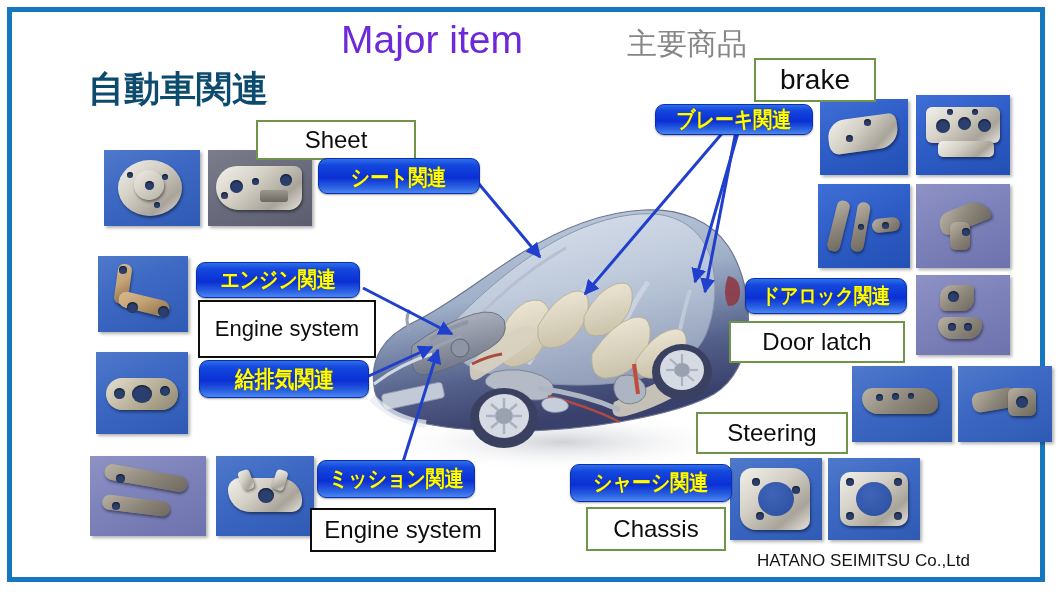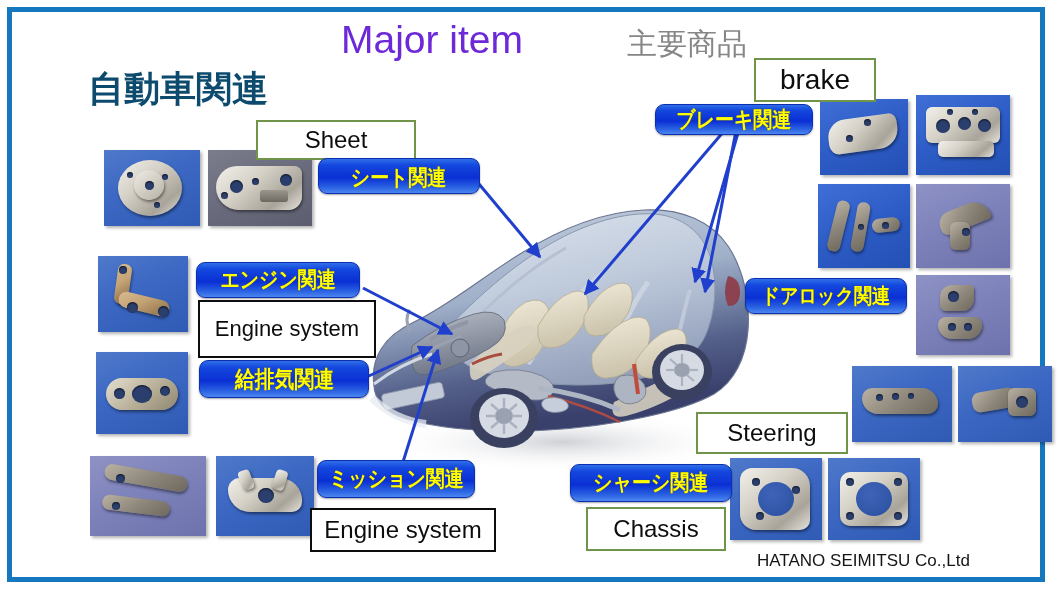--- a/index.html
+++ b/index.html
@@ -387,14 +387,17 @@
     <span>Chassis</span>
   </div>
 
   <div class="labelbox green" style="left:696px;top:412px;width:152px;height:42px;font-size:24px;">
     <span>Steering</span>
   </div>
 
   <div class="badge" style="left:745px;top:278px;width:162px;height:36px;font-size:21px;">
     <span>ドアロック関連</span>
   </div>
+  <div class="labelbox green" style="left:729px;top:321px;width:176px;height:42px;font-size:24px;">
+    <span>Door latch</span>
+  </div>
 
 </div>
 
 </body></html>

